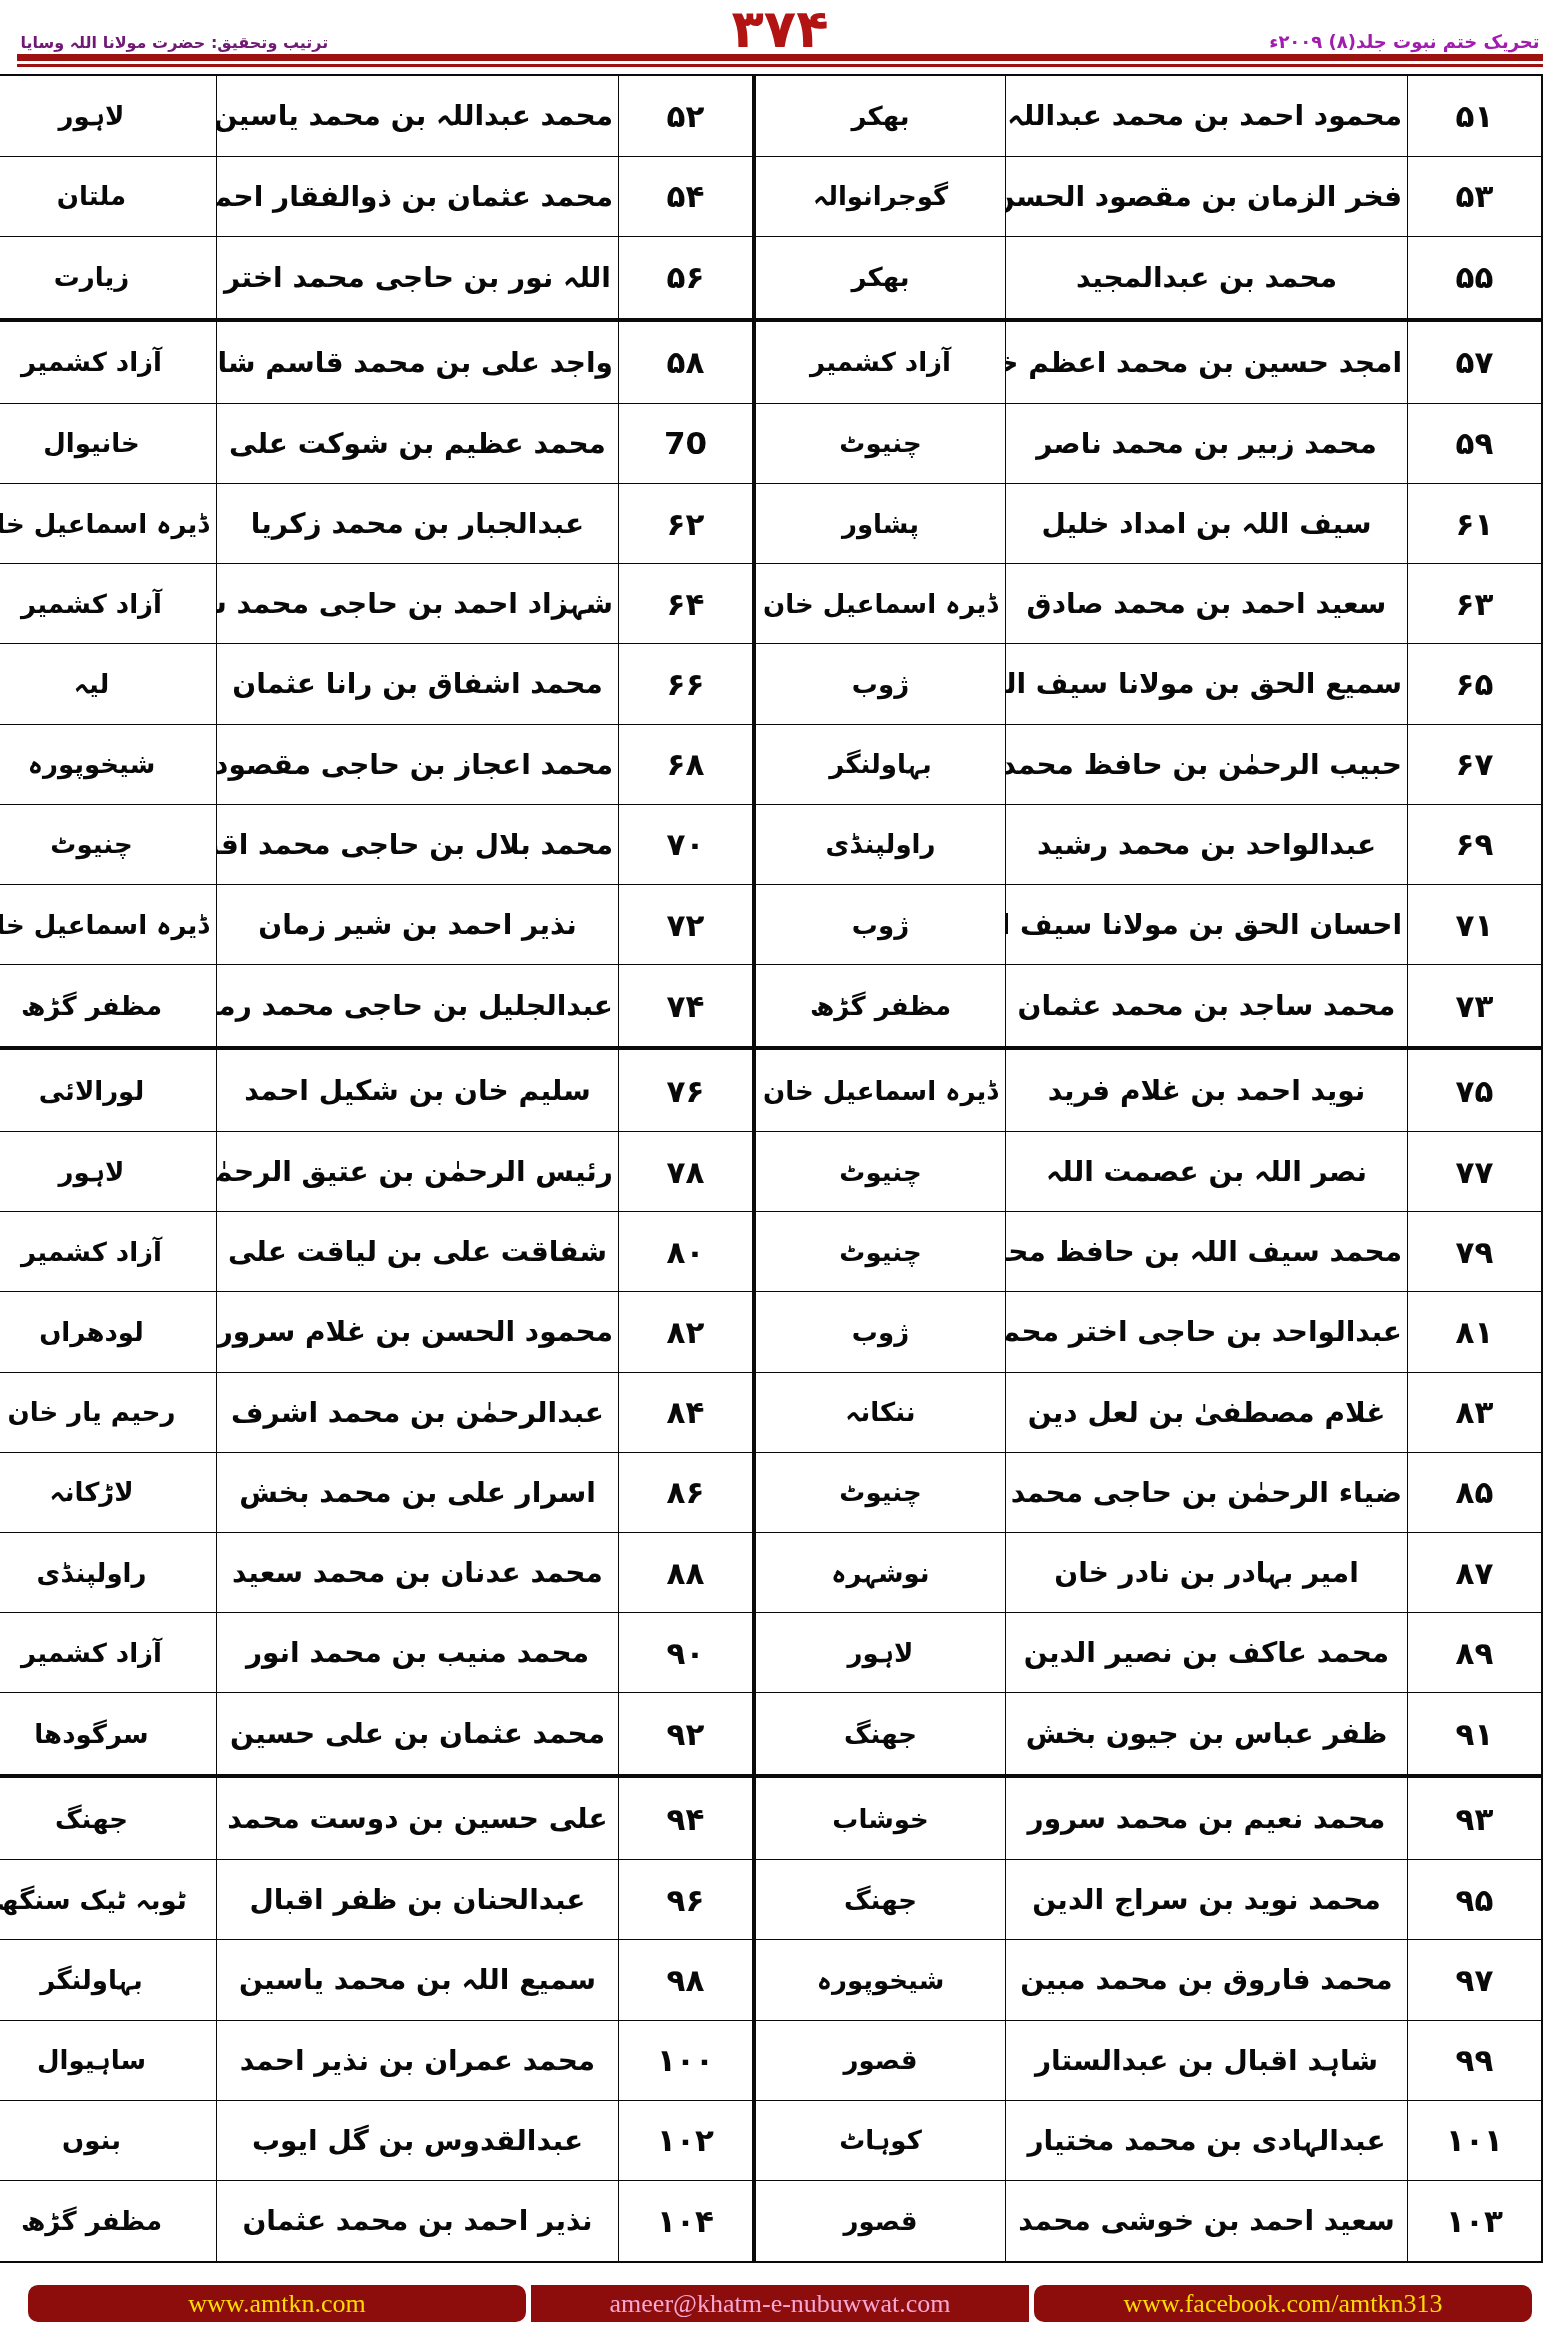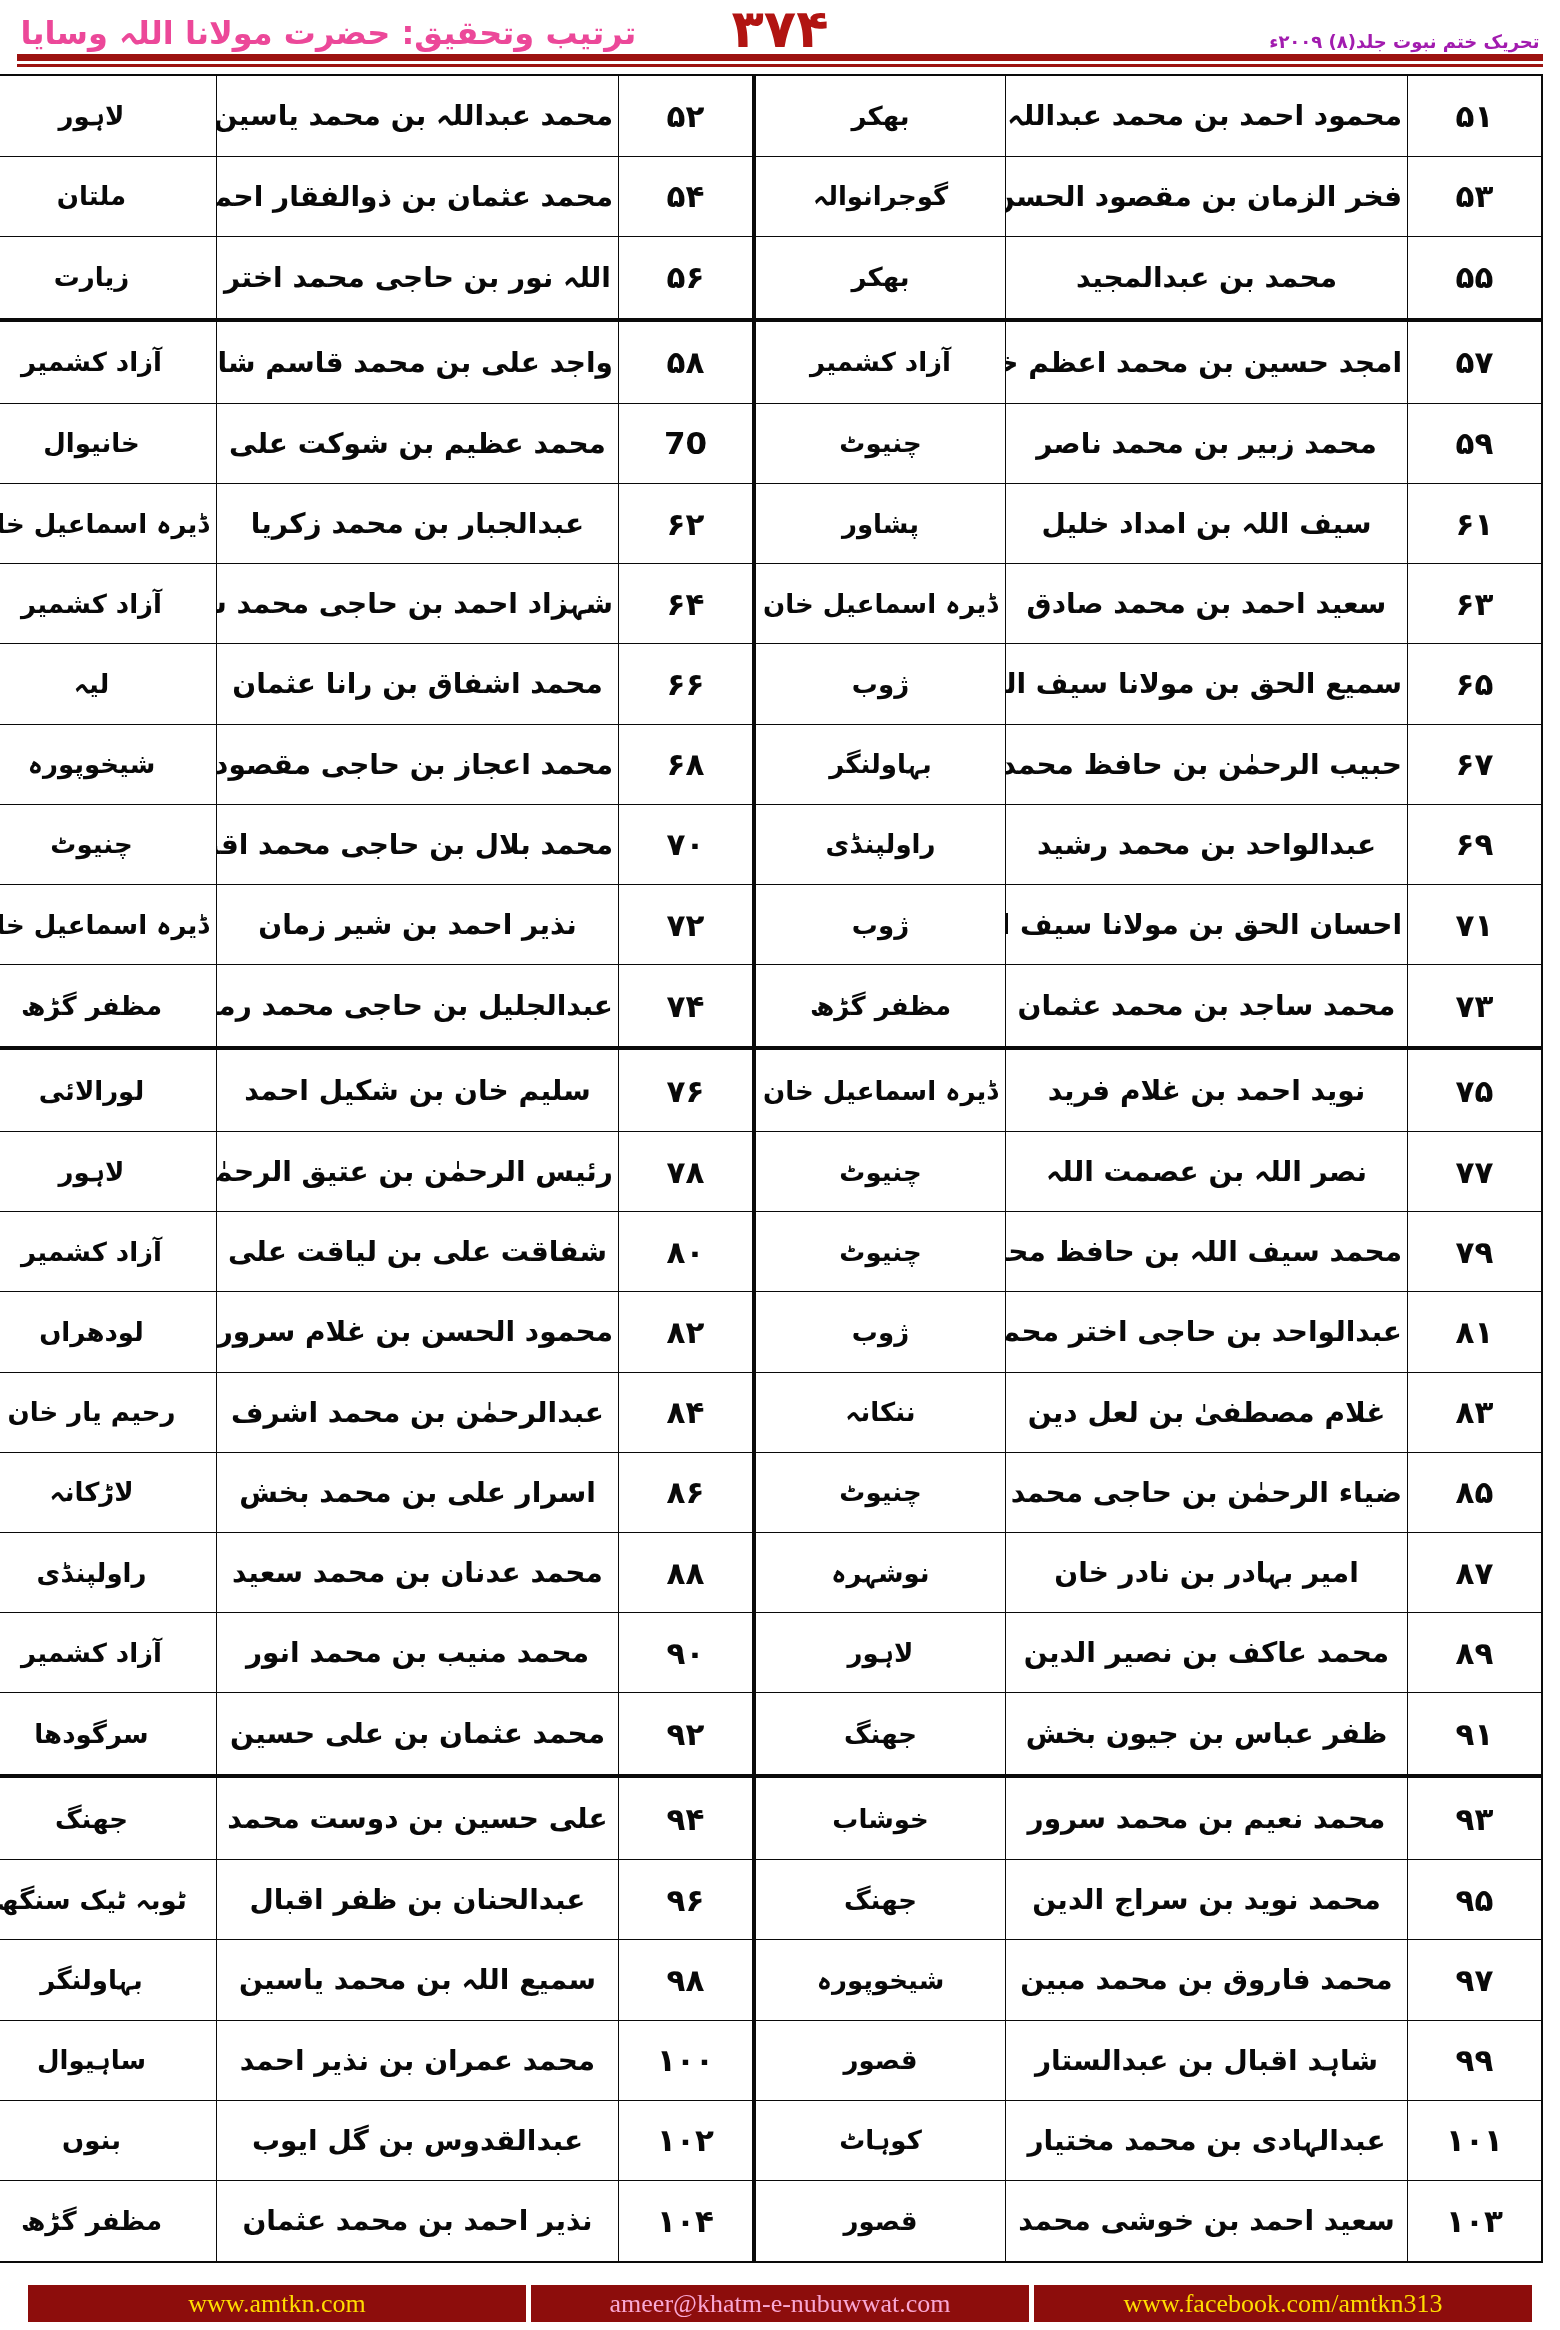--- a/index.html
+++ b/index.html
@@ -3,39 +3,39 @@
 <meta charset="utf-8">
 <style>
   html,body{margin:0;padding:0;}
   body{
     width:1560px;height:2330px;position:relative;background:#ffffff;
     font-family:"DejaVu Sans", sans-serif;overflow:hidden;
   }
   
   .header{position:absolute;top:5px;left:17px;right:17px;height:49px;}
   .header-right{position:absolute;right:3.4px;bottom:1.7px;font-size:18px;font-weight:700;color:#a21caf;white-space:nowrap;}
-  .header-left{position:absolute;left:3.4px;bottom:1.7px;font-size:32px;font-weight:700;color:#ec4899;white-space:nowrap;}
+  .header-left{position:absolute;left:3.4px;bottom:1.7px;font-size:16px;font-weight:700;color:#701a75;white-space:nowrap;}
   .page-number{position:absolute;left:50%;transform:translateX(-50%);bottom:-5px;font-size:53px;font-weight:700;color:#b11412;}
   
   .rule-thick{position:absolute;top:54px;left:17px;right:17px;height:6.7px;background:#9c1210;}
   .rule-thin{position:absolute;top:64px;left:17px;right:17px;height:2.5px;background:#9c1210;}
   
   .tables{position:absolute;top:74px;right:17px;width:1527px;height:2189px;display:flex;direction:rtl;}
   table{border-collapse:collapse;table-layout:fixed;width:763px;height:2189px;direction:rtl;}
   td{border:1.7px solid #0a0a0a;text-align:center;vertical-align:middle;padding:0 5px;overflow:hidden;color:#090909;}
   table{border:2.5px solid #0a0a0a;}
   td.no{width:123px;font-size:31px;font-weight:700;text-align:center;}
   td.name{width:391px;font-size:28px;font-weight:700;white-space:nowrap;margin-top:24px;}
   td.city{width:239px;font-size:26px;font-weight:700;white-space:nowrap;}
   tr.thick td{border-bottom-width:4.2px;}
   
   .footer{position:absolute;left:28px;right:28px;bottom:7.6px;height:37px;display:flex;gap:5px;direction:ltr;}
   .footer-seg{flex:1;background:#8d0d0c;display:flex;align-items:center;justify-content:center;
     font-family:"Liberation Serif", serif;font-size:26px;white-space:nowrap;}
-  .footer-seg.yellow{color:#ffdd00;}
+  .footer-seg.yellow{color:#ffdd00;border-radius:10px;}
   .footer-seg.white{color:#f9a8d4;}
 </style>
 </head>
 <body>
 
 <div class="header">
   <span class="header-right">تحریک ختم نبوت جلد(۸) ۲۰۰۹ء</span>
   <span class="page-number">۳۷۴</span>
   <span class="header-left">ترتیب وتحقیق: حضرت مولانا اللہ وسایا</span>
 </div>

